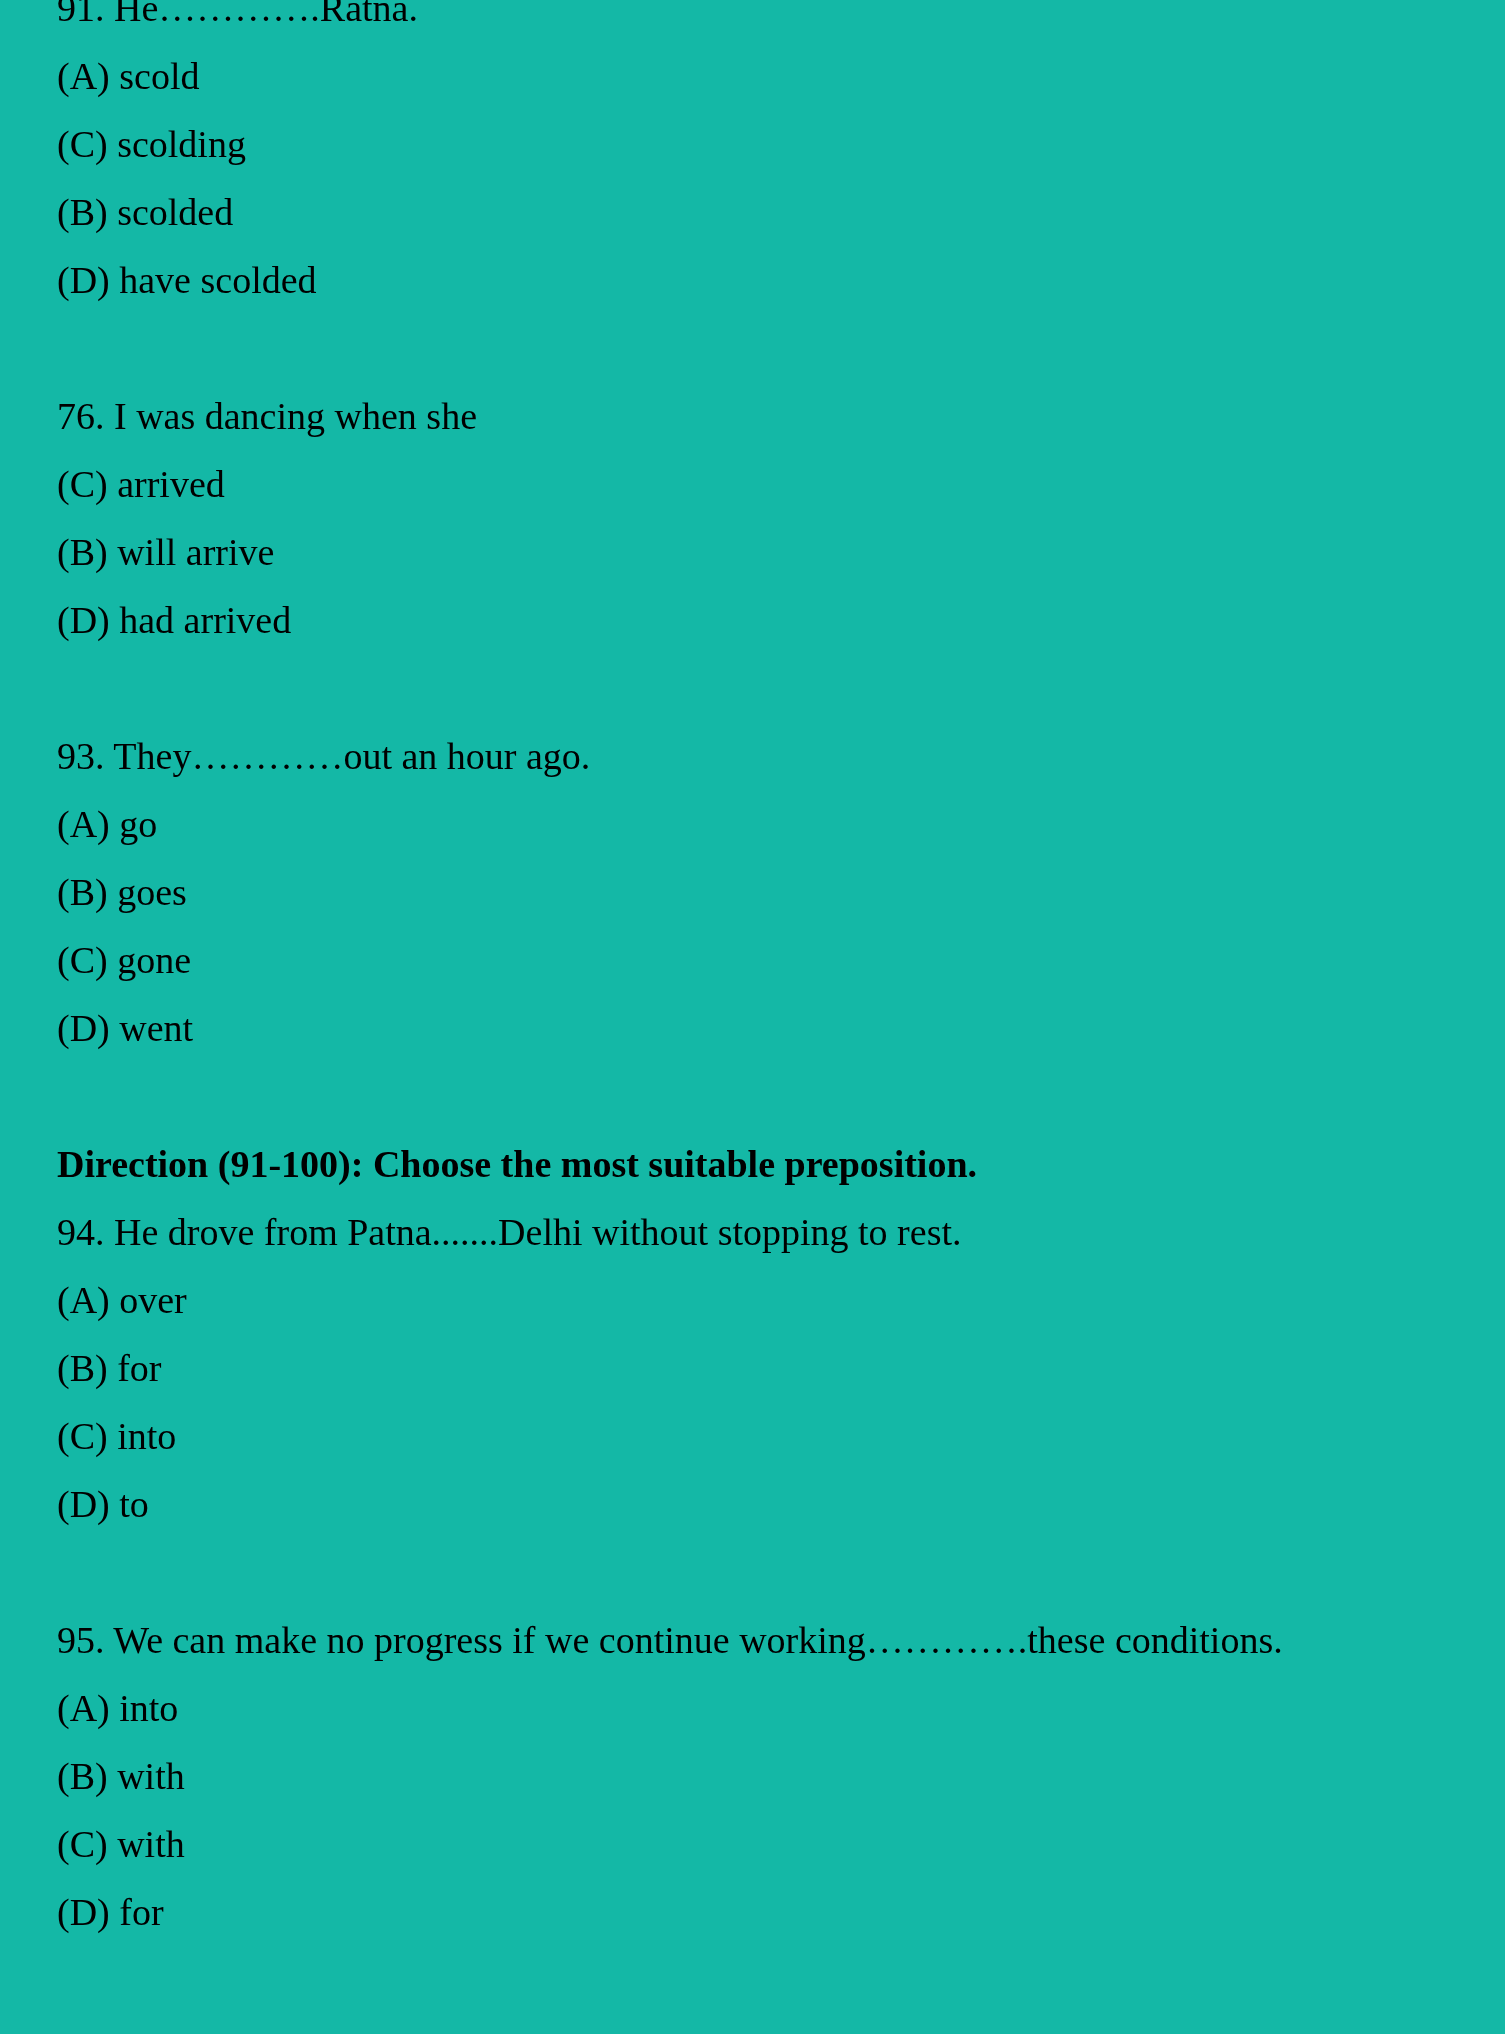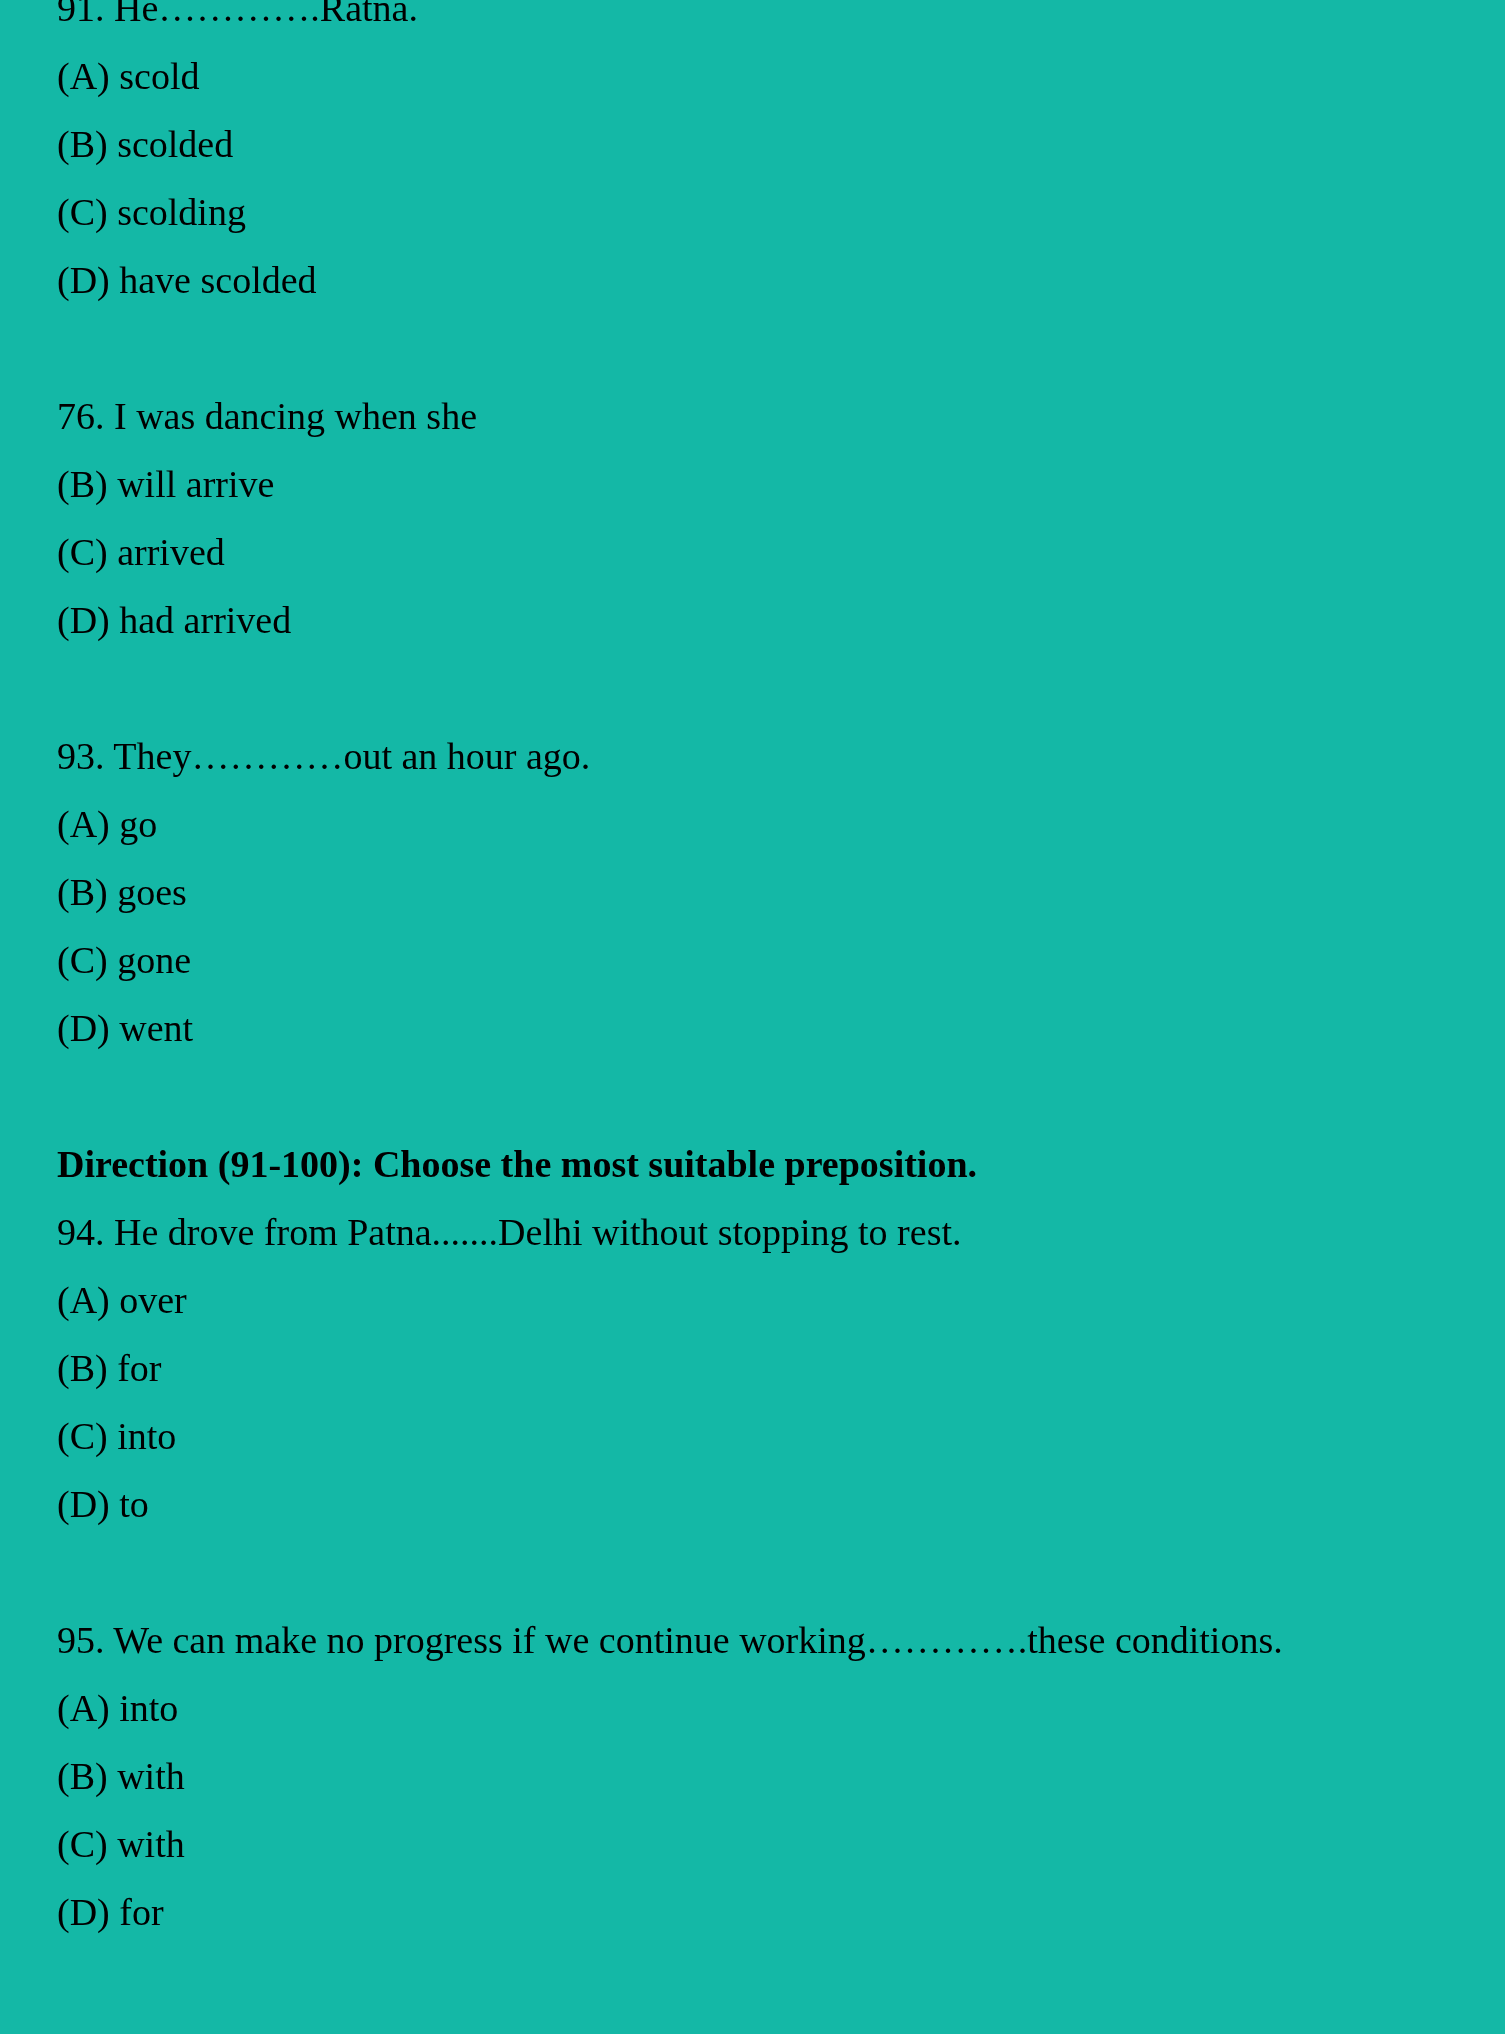--- a/index.html
+++ b/index.html
@@ -40,28 +40,28 @@
   }
 </style>
 </head>
 <body>
 
 <div class="page">
   <div class="content" id="content">
       <div class="block">
         <div class="line">91. He………….Ratna.</div>
         <div class="line">(A) scold</div>
+        <div class="line">(C) scolding</div>
         <div class="line">(B) scolded</div>
-        <div class="line">(C) scolding</div>
         <div class="line">(D) have scolded</div>
       </div>
       <div class="block">
         <div class="line">76. I was dancing when she</div>
+        <div class="line">(C) arrived</div>
         <div class="line">(B) will arrive</div>
-        <div class="line">(C) arrived</div>
         <div class="line">(D) had arrived</div>
       </div>
       <div class="block">
         <div class="line">93. They…………out an hour ago.</div>
         <div class="line">(A) go</div>
         <div class="line">(B) goes</div>
         <div class="line">(C) gone</div>
         <div class="line">(D) went</div>
       </div>
       <div class="block">

